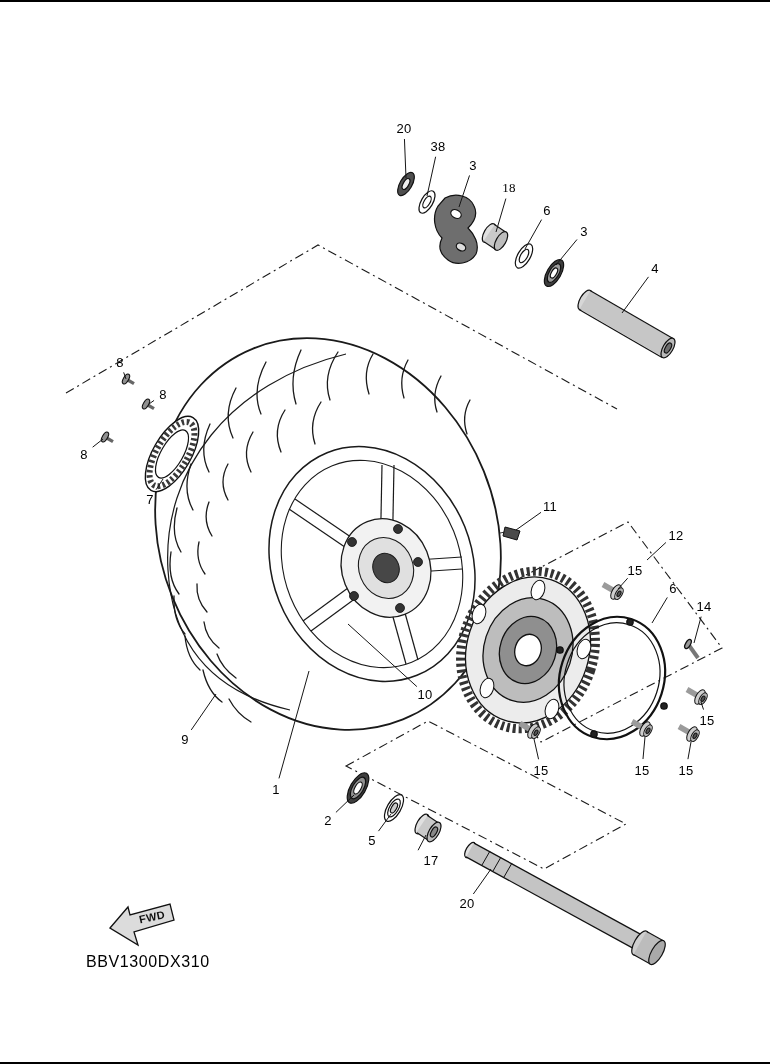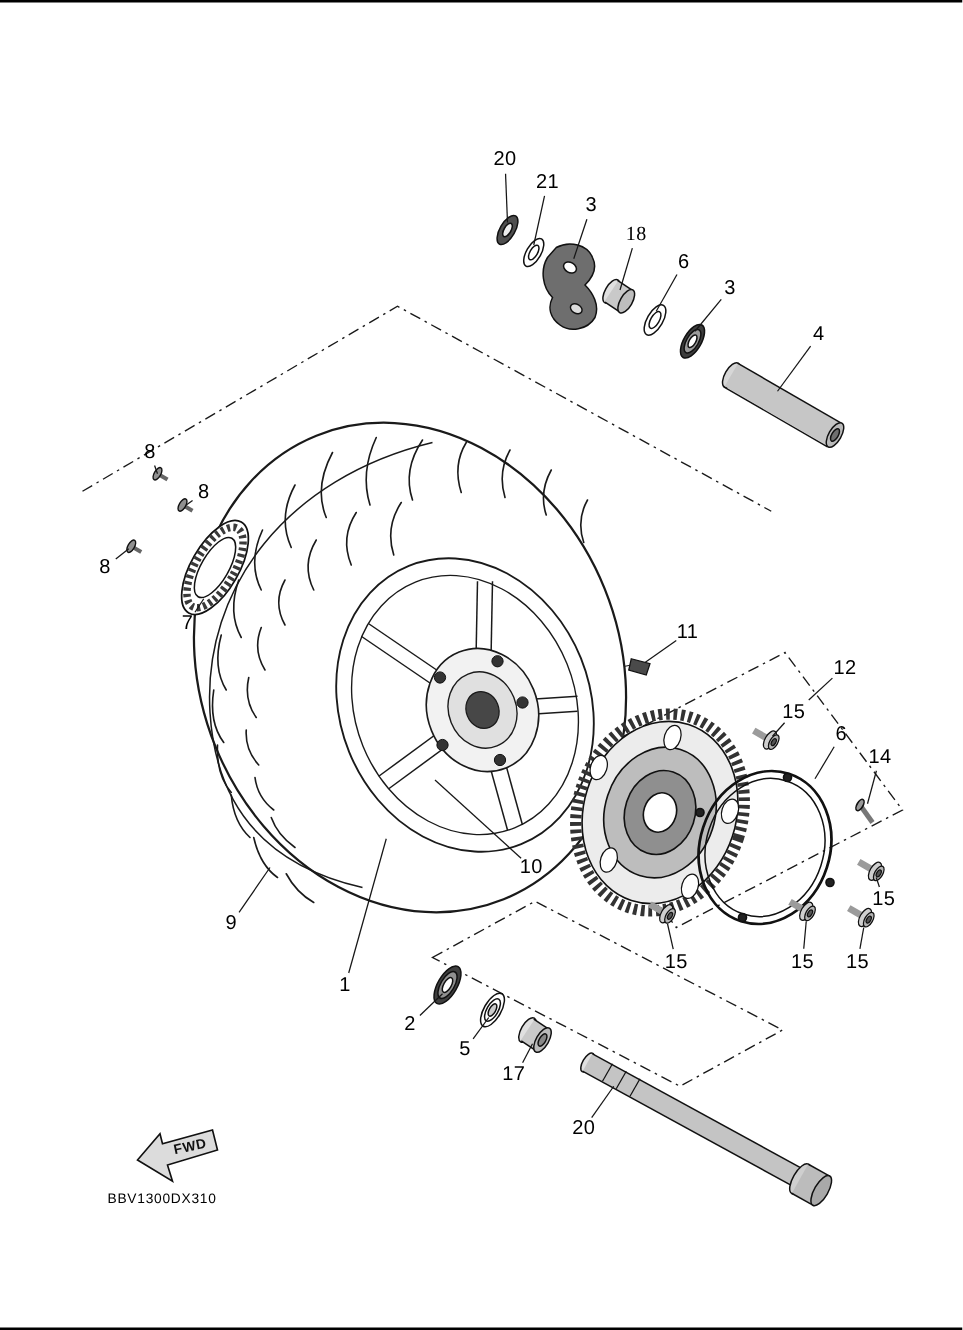--- a/index.html
+++ b/index.html
@@ -5,24 +5,24 @@
   html,body{margin:0;padding:0;background:#ffffff;}
   .page{
     position:relative;width:770px;height:1064px;background:#fff;
     border-top:2px solid #000;border-bottom:2px solid #000;box-sizing:border-box;
     overflow:hidden;font-family:"Liberation Sans",sans-serif;
   }
   #diagram-svg{position:absolute;left:0;top:0;width:770px;height:1064px;}
   #callout-layer{position:absolute;left:0;top:0;width:770px;height:1064px;pointer-events:none;}
   .callout{
     position:absolute;transform:translate(-50%,-50%);
-    font-size:16px;color:#000;letter-spacing:.3px;white-space:nowrap;
+    font-size:13px;color:#000;letter-spacing:.3px;white-space:nowrap;
   }
   .part-code{
-    position:absolute;left:86px;top:951px;font-size:11px;color:#000;letter-spacing:.6px;
+    position:absolute;left:86px;top:951px;font-size:16px;color:#000;letter-spacing:.6px;
   }
   #leader-layer line{stroke:#161616;stroke-width:1;}
 </style>
 </head>
 <body>
 
 <div class="page">
 
   <svg id="diagram-svg" viewBox="0 0 770 1064" xmlns="http://www.w3.org/2000/svg">
 
@@ -289,21 +289,21 @@
         <line x1="278.9625990738703" y1="776.4064639176759" x2="309" y2="669"></line>
         <line x1="335.9291637139204" y1="810.3758041212303" x2="354" y2="793"></line>
         <line x1="378.4901824827654" y1="829.1186976551631" x2="391" y2="812"></line>
         <line x1="418.0748801030619" y1="848.2406151864194" x2="426" y2="833"></line>
         <line x1="473.3435151735852" y1="892.0133535040876" x2="491" y2="867"></line>
       </g>
   </svg>
 
   <div id="callout-layer">
       <div class="callout" style="left: 404px; top: 126px;">20</div>
-      <div class="callout" style="left: 438px; top: 144px;">21</div>
+      <div class="callout" style="left: 438px; top: 144px;">38</div>
       <div class="callout" style="left: 473px; top: 163px;">3</div>
       <div class="callout" style="left: 509px; top: 186px; font-family: Liberation Serif, serif;">18</div>
       <div class="callout" style="left: 547px; top: 208px;">6</div>
       <div class="callout" style="left: 584px; top: 229px;">3</div>
       <div class="callout" style="left: 655px; top: 266px;">4</div>
       <div class="callout" style="left: 120px; top: 360px;">8</div>
       <div class="callout" style="left: 163px; top: 392px;">8</div>
       <div class="callout" style="left: 84px; top: 452px;">8</div>
       <div class="callout" style="left: 150px; top: 497px;">7</div>
       <div class="callout" style="left: 550px; top: 504px;">11</div>
@@ -313,18 +313,18 @@
       <div class="callout" style="left: 704px; top: 604px; text-align: center;">14</div>
       <div class="callout" style="left: 425px; top: 692px;">10</div>
       <div class="callout" style="left: 707px; top: 718px;">15</div>
       <div class="callout" style="left: 185px; top: 737px;">9</div>
       <div class="callout" style="left: 541px; top: 768px;">15</div>
       <div class="callout" style="left: 642px; top: 768px;">15</div>
       <div class="callout" style="left: 686px; top: 768px;">15</div>
       <div class="callout" style="left: 276px; top: 787px;">1</div>
       <div class="callout" style="left: 328px; top: 818px;">2</div>
       <div class="callout" style="left: 372px; top: 838px;">5</div>
-      <div class="callout" style="left: 411px; top: 858px;">17</div>
+      <div class="callout" style="left: 431px; top: 858px;">17</div>
       <div class="callout" style="left: 467px; top: 901px;">20</div>
     </div>
 
   <div class="part-code">BBV1300DX310</div>
 </div>
 
 </body></html>

